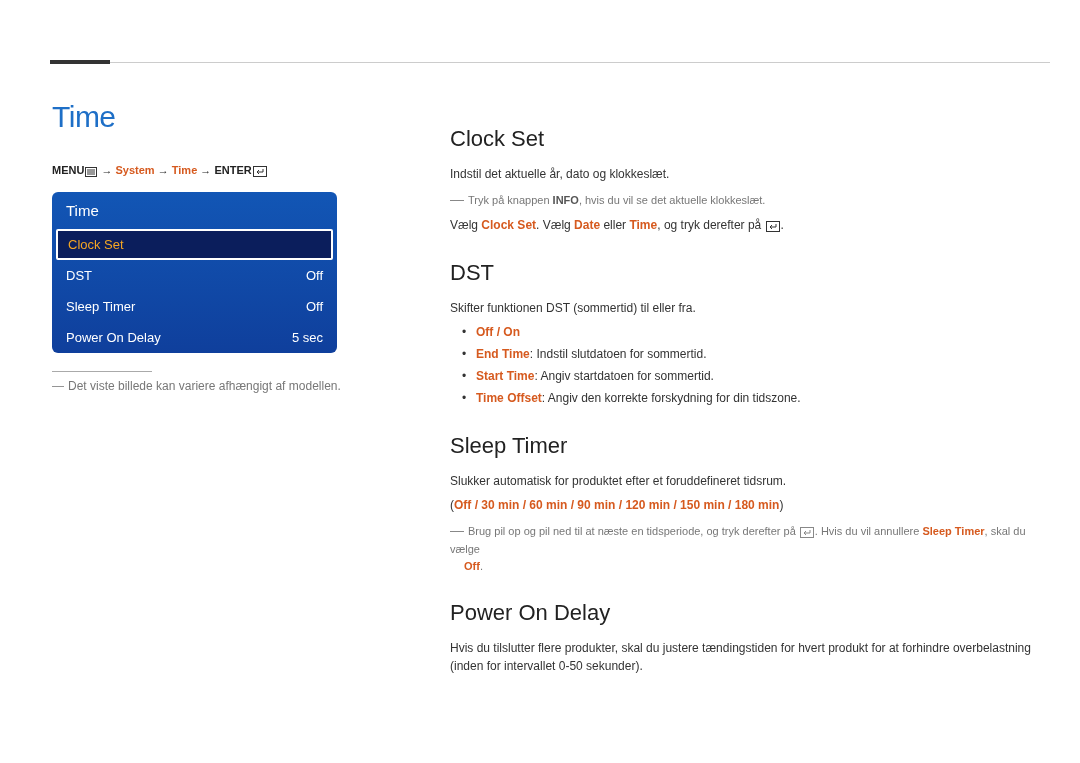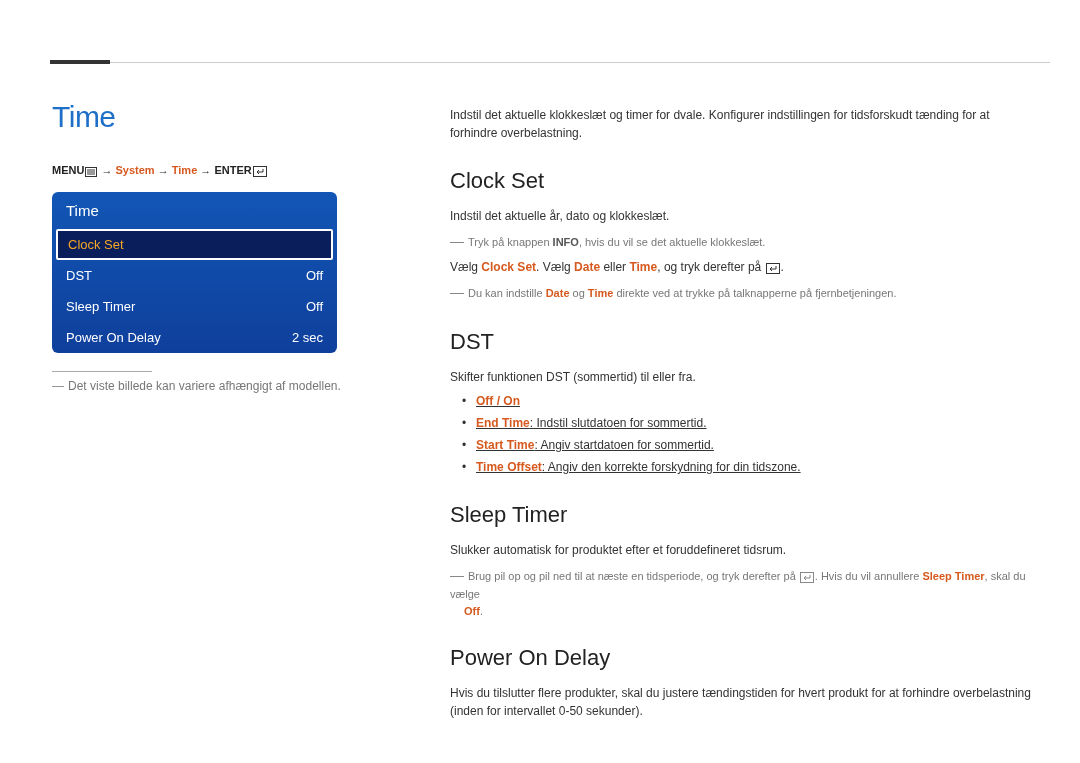--- a/index.html
+++ b/index.html
@@ -115,21 +115,20 @@
     font-size: 14px;
   }
   ul.bullets {
     padding-left: 26px;
     margin: 6px 0;
   }
   ul.bullets li {
     margin: 4px 0;
     list-style: none;
     position: relative;
-    text-decoration: underline;
   }
   ul.bullets li::before {
     content: "•";
     position: absolute;
     left: -14px;
     color: #333;
   }
   svg.inline-icon {
     vertical-align: -3px;
     margin: 0 1px;
@@ -171,59 +170,56 @@
     <div class="menu-row">
       <span>DST</span>
       <span>Off</span>
     </div>
     <div class="menu-row">
       <span>Sleep Timer</span>
       <span>Off</span>
     </div>
     <div class="menu-row">
       <span>Power On Delay</span>
-      <span>2 sec</span>
+      <span>5 sec</span>
     </div>
   </div>
 
   <hr class="footnote-sep">
   <div class="footnote">
     <span class="footnote-dash">―</span><span>Det viste billede kan variere afhængigt af modellen.</span>
   </div>
 </div>
 
 <div class="right-col">
-  <p>Indstil det aktuelle klokkeslæt og timer for dvale. Konfigurer indstillingen for tidsforskudt tænding for at forhindre overbelastning.</p>
 
   <h2>Clock Set</h2>
   <p>Indstil det aktuelle år, dato og klokkeslæt.</p>
   <p class="note">
     <span class="note-dash">―</span><span>Tryk på knappen </span><span class="bold" style="color:#555">INFO</span><span>, hvis du vil se det aktuelle klokkeslæt.</span>
   </p>
   <p>
     <span>Vælg </span><span class="orange">Clock Set</span><span>. Vælg </span><span class="orange">Date</span><span> eller </span><span class="orange">Time</span><span>, og tryk derefter på </span><svg class="inline-icon" width="14" height="11">
         <rect x="0.5" y="0.5" width="13" height="10" fill="none" stroke="#333"></rect>
         <path d="M10 3 L10 6 L5 6 M6 4 L4 6 L6 8" fill="none" stroke="#333"></path>
       </svg>.
   </p>
-  <p class="note">
-    <span class="note-dash">―</span><span>Du kan indstille </span><span class="orange">Date</span><span> og </span><span class="orange">Time</span><span> direkte ved at trykke på talknapperne på fjernbetjeningen.</span>
-  </p>
 
   <h2>DST</h2>
   <p>Skifter funktionen DST (sommertid) til eller fra.</p>
   <ul class="bullets">
     <li><span class="orange">Off / On</span></li>
     <li><span class="orange">End Time</span><span>: Indstil slutdatoen for sommertid.</span></li>
     <li><span class="orange">Start Time</span><span>: Angiv startdatoen for sommertid.</span></li>
     <li><span class="orange">Time Offset</span><span>: Angiv den korrekte forskydning for din tidszone.</span></li>
   </ul>
 
   <h2>Sleep Timer</h2>
   <p>Slukker automatisk for produktet efter et foruddefineret tidsrum.</p>
+  <p>(<span class="orange">Off / 30 min / 60 min / 90 min / 120 min / 150 min / 180 min</span>)</p>
   <p class="note">
     <span class="note-dash">―</span><span>Brug pil op og pil ned til at næste en tidsperiode, og tryk derefter på </span><svg class="inline-icon" width="14" height="11">
         <rect x="0.5" y="0.5" width="13" height="10" fill="none" stroke="#888"></rect>
         <path d="M10 3 L10 6 L5 6 M6 4 L4 6 L6 8" fill="none" stroke="#888"></path>
       </svg><span>. Hvis du vil annullere </span><span class="orange">Sleep Timer</span><span>, skal du vælge </span><br>
     <span class="orange" style="margin-left:14px">Off</span><span>.</span>
   </p>
 
   <h2>Power On Delay</h2>
   <p>Hvis du tilslutter flere produkter, skal du justere tændingstiden for hvert produkt for at forhindre overbelastning (inden for intervallet 0-50 sekunder).</p>

